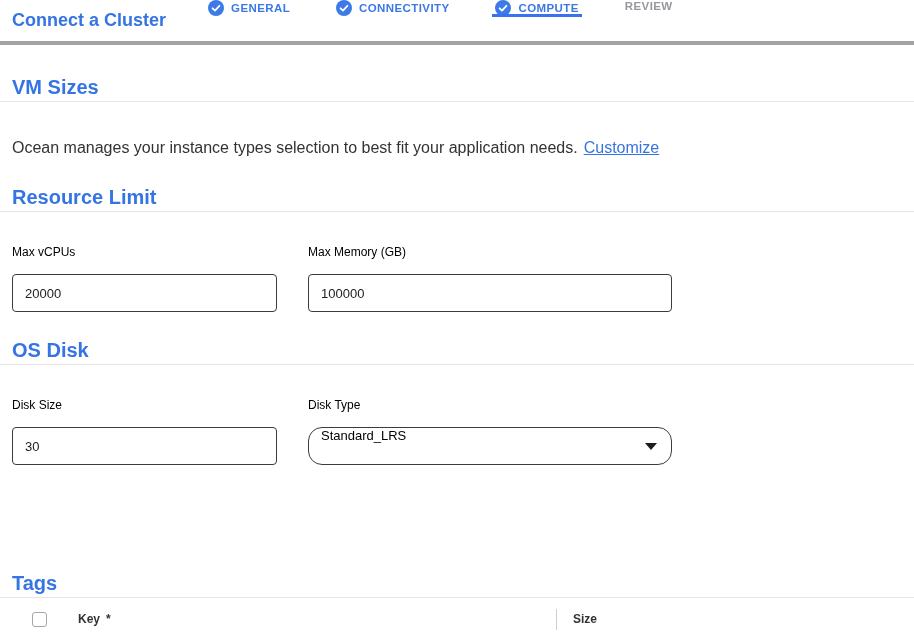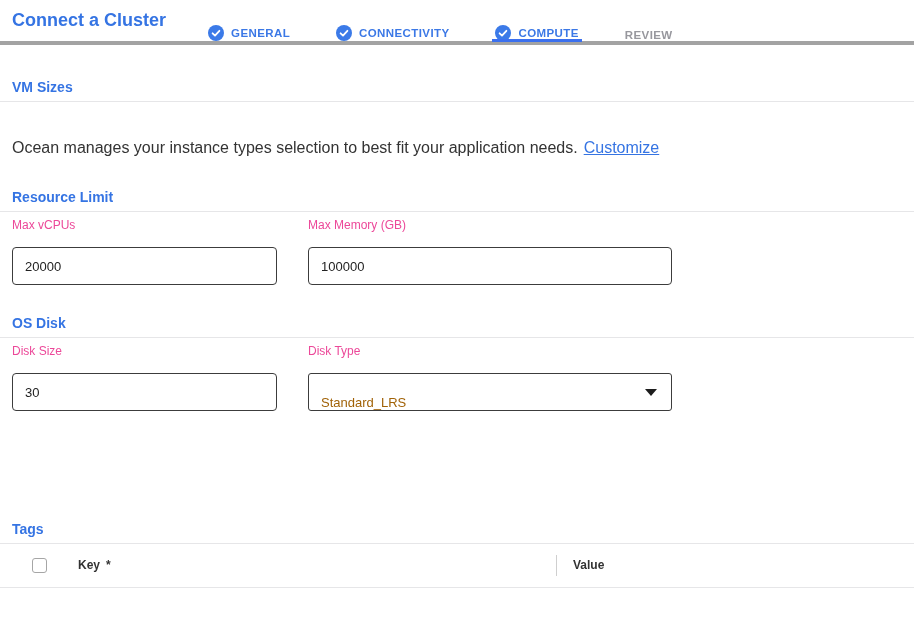--- a/index.html
+++ b/index.html
@@ -23,21 +23,21 @@
     padding-left: 12px;
     border-bottom: 4px solid #a3a3a3;
   }
   .page-title {
     font-size: 18px;
     font-weight: bold;
     color: #3574e3;
     margin-right: 42px;
     white-space: nowrap;
   }
-  .tabs { display: flex; align-items: flex-end; height: 100%; }
+  .tabs { display: flex; align-items: flex-start; height: 100%; }
   .tab {
     position: relative;
     display: flex;
     align-items: center;
     gap: 7px;
     margin-right: 46px;
     font-size: 11.5px;
     font-weight: bold;
     letter-spacing: 0.4px;
     color: #3b78e6;
@@ -57,21 +57,21 @@
   .check-icon { display: inline-flex; width: 16px; height: 16px; }
   .check-icon svg { width: 16px; height: 16px; color: #3b7ae8; }
 
   
   .section-head {
     padding: 0 0 5px 12px;
     border-bottom: 1px solid #e6e6e8;
   }
   .section-title {
     margin: 0;
-    font-size: 14px;
+    font-size: 20px;
     font-weight: bold;
     line-height: 17px;
     color: #3574e3;
   }
   #vm-head { margin-top: 34px; }
   #resource-head { margin-top: 34px; }
   #os-head { margin-top: 30px; }
   #tags-head { margin-top: 110px; }
 
   .vm-desc {
@@ -85,50 +85,50 @@
     text-decoration: underline;
     margin-left: 6px;
     cursor: pointer;
   }
 
   .field-row { display: flex; padding-left: 12px; }
   .field { display: flex; flex-direction: column; }
   .field.col1 { width: 265px; margin-right: 31px; }
   .field.col2 { width: 364px; }
   .field-label {
-    margin-top: 6px;
+    margin-top: 33px;
     font-size: 12px;
     line-height: 14px;
-    color: #ec4899;
+    color: #000000;
   }
   .text-input {
     margin-top: 15px;
     height: 38px;
     width: 100%;
     border: 1px solid #3c3c3c;
     border-radius: 4px;
     padding: 6px 12px;
     font-family: "Liberation Sans", sans-serif;
     font-size: 13px;
     color: #222;
     background: #fff;
     outline: none;
   }
   .select-box {
     position: relative;
     margin-top: 15px;
     height: 38px;
     width: 100%;
     border: 1px solid #3c3c3c;
-    border-radius: 3px;
+    border-radius: 14px;
     padding: 0 34px 0 12px;
     display: flex;
-    align-items: flex-end;
+    align-items: flex-start;
     font-size: 13px;
-    color: #a16207;
+    color: #000000;
     background: #fff;
     cursor: pointer;
   }
   .caret-down {
     position: absolute;
     right: 14px;
     top: 50%;
     margin-top: -3px;
     width: 0; height: 0;
     border-left: 6px solid transparent;
@@ -261,16 +261,16 @@
 
   <div class="section-head" id="tags-head">
     <h2 class="section-title">Tags</h2>
   </div>
   <div class="tags-header-row">
     <span class="checkbox"></span>
     <span class="col-key">
       <span>Key</span><span class="req">*</span>
     </span>
     <span class="col-divider"></span>
-    <span class="col-value">Value</span>
+    <span class="col-value">Size</span>
   </div>
 
 </div>
 
 </body></html>

